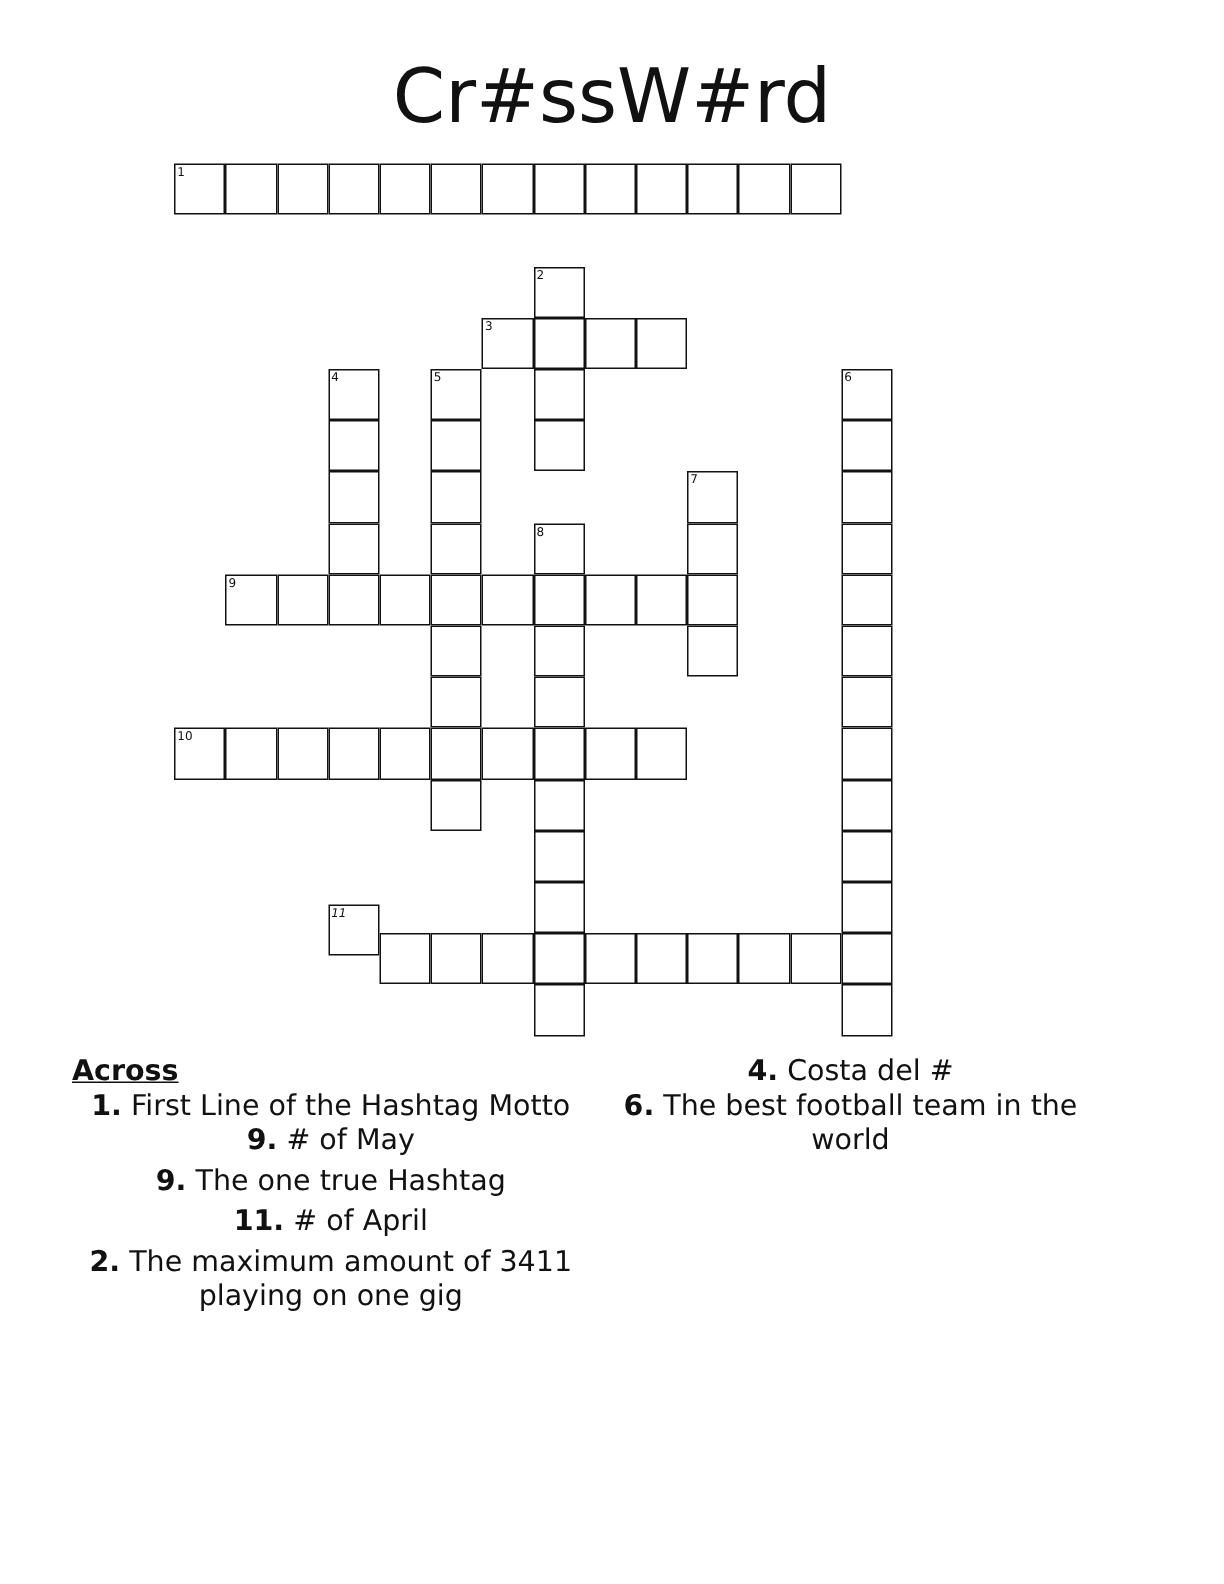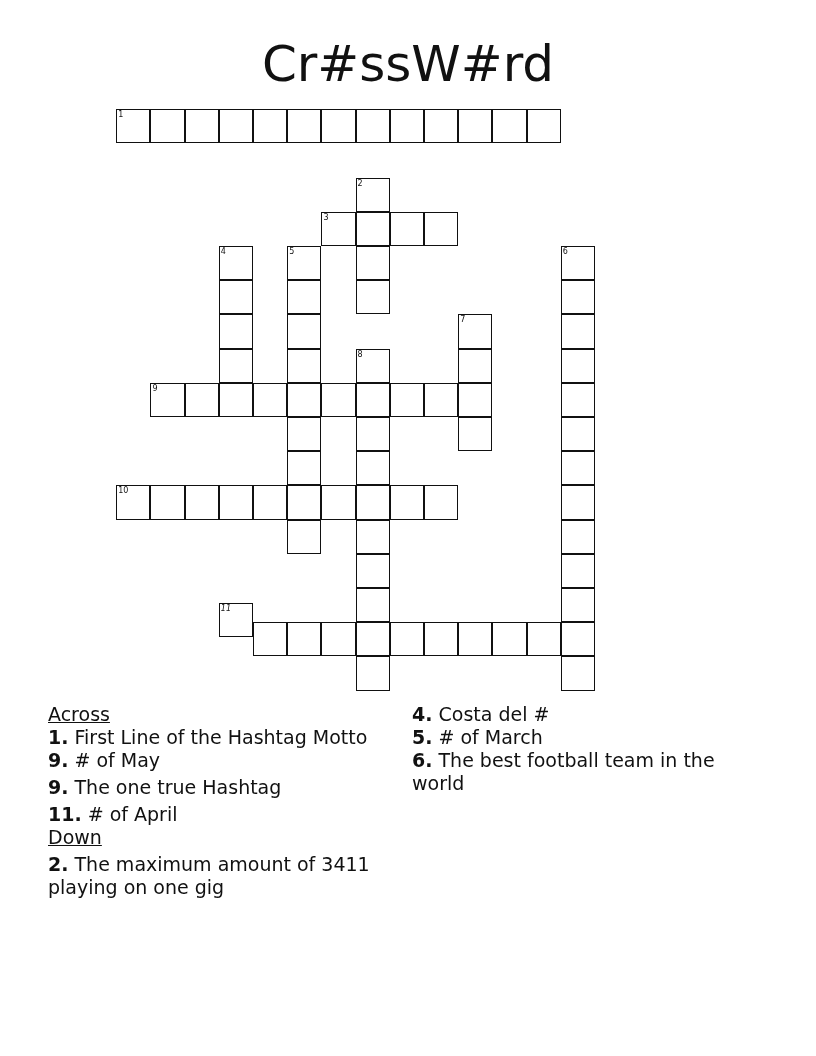--- a/index.html
+++ b/index.html
@@ -2,22 +2,22 @@
 <html><head>
 <meta charset="utf-8">
 <style>
   html, body { margin:0; padding:0; background:#ffffff; }
   body { width:816px; height:1056px; position:relative; overflow:hidden; font-family:"DejaVu Sans", sans-serif; color:#111; }
   .title { position:absolute; left:0; width:816px; top:32px; text-align:center; font-size:50px; line-height:64px; font-family:"DejaVu Sans", sans-serif; }
   .grid { position:absolute; left:117px; top:110px; }
   .cell { position:absolute; width:34.2px; height:34.2px; box-sizing:border-box; border:1.6px solid #111; margin-left:-0.8px; margin-top:-0.8px; background:#fff; }
   .cell .num { position:absolute; left:1px; top:0px; font-size:8px; line-height:9px; font-family:"DejaVu Sans", sans-serif; color:#111; }
   .clues { position:absolute; font-size:19px; line-height:23px; }
-  .clues .hdr { font-weight:normal; text-decoration:underline; }
-  .clue { margin-bottom:0px; }
+  .clues .hdr { font-weight:bold; text-decoration:underline; }
+  .clue { margin-bottom:0px;text-align:center; }
   .clue b { font-weight:bold; }
   .col-left { left:48px; top:703px; width:345px; }
   .col-right { left:412px; top:703px; width:310px; }
   .gap { height:4px; }
 </style>
 </head>
 <body>
 
 <div class="title">Cr#ssW#rd</div>
 
@@ -131,23 +131,21 @@
   </div>
 
 <div class="clues col-left">
   <div class="hdr">Across</div>
   <div class="clue"><b>1.</b><span> First Line of the Hashtag Motto</span></div>
   <div class="clue"><b>9.</b><span> # of May</span></div>
   <div class="gap"></div>
   <div class="clue"><b>9.</b><span> The one true Hashtag</span></div>
   <div class="gap"></div>
   <div class="clue"><b>11.</b><span> # of April</span></div>
-  <div class="hdr">Down</div>
   <div class="gap"></div>
   <div class="clue"><b>2.</b><span> The maximum amount of 3411 playing on one gig</span></div>
 </div>
 
 <div class="clues col-right">
   <div class="clue"><b>4.</b><span> Costa del #</span></div>
-  <div class="clue"><b>5.</b><span> # of March</span></div>
   <div class="clue"><b>6.</b><span> The best football team in the world</span></div>
   <div class="gap"></div>
 </div>
 
 </body></html>

